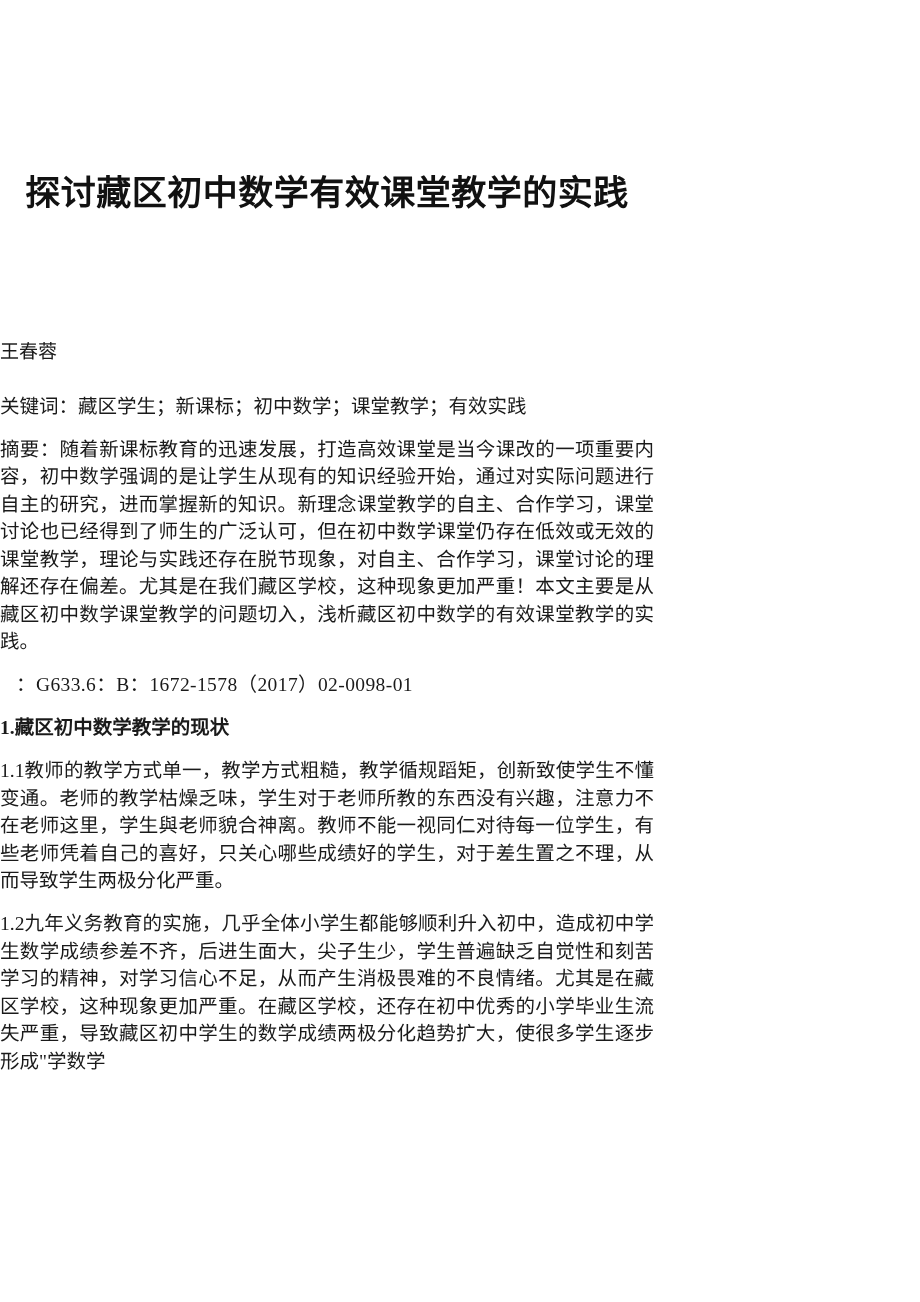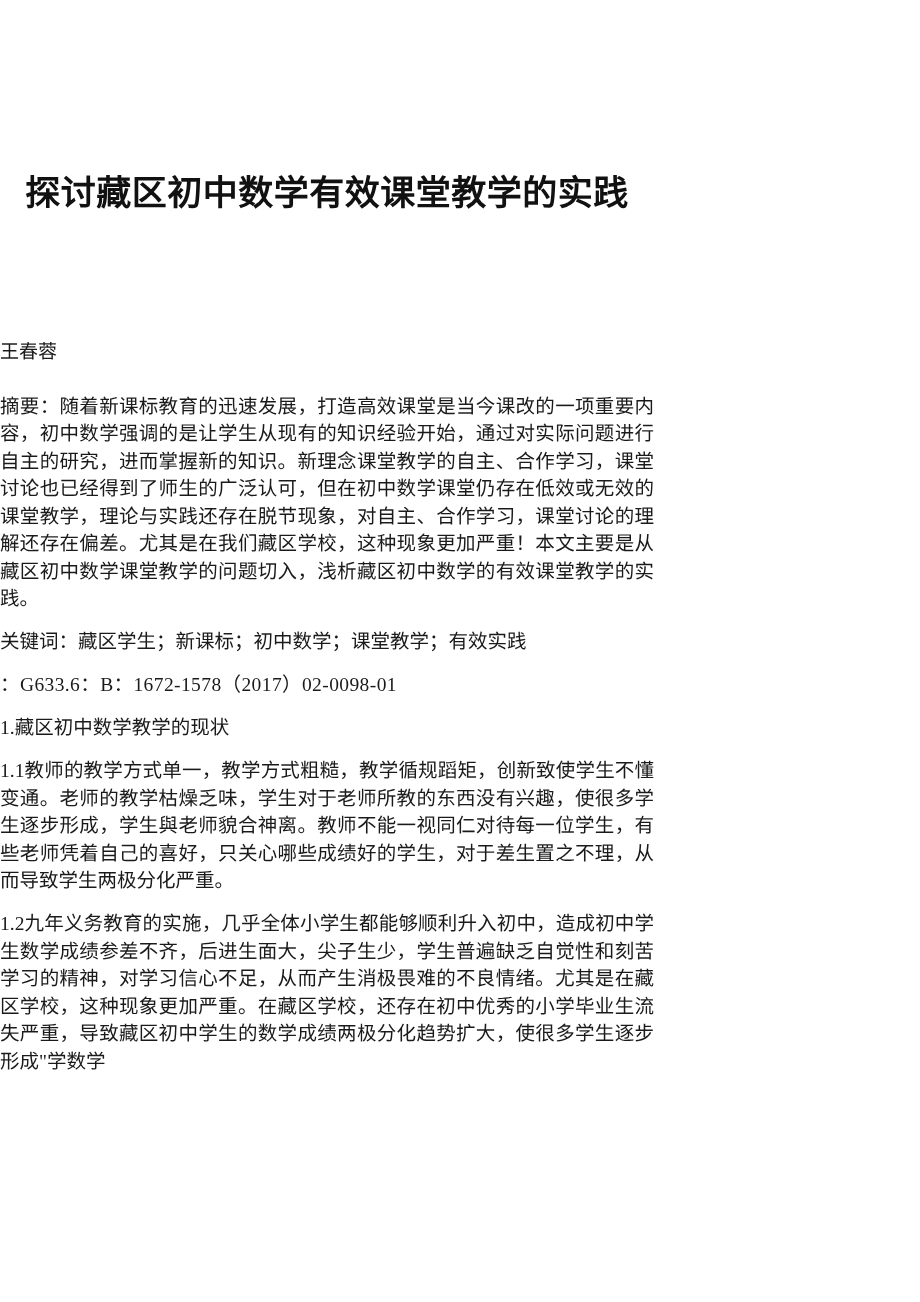--- a/index.html
+++ b/index.html
@@ -58,47 +58,49 @@
     margin: 0 0 15.5px 0;
     text-align: justify;
     text-justify: inter-ideograph;
     word-break: break-all;
     color: #1a1a1a;
     letter-spacing: 0px;
   }
   p.para.latin {
     font-family: "Liberation Serif", "DejaVu Serif", serif;
     letter-spacing: 0.4px;
+    padding-left: 16px;
   }
   p.para.heading {
     margin-bottom: 15.5px;
+    font-weight: bold;
   }
   p.para:last-child {
     margin-bottom: 15px;
   }
 </style>
 </head>
 <body>
 
 <div class="page">
 
   <h1 class="doc-title">探讨藏区初中数学有效课堂教学的实践</h1>
 
   <div class="body-block">
 
     <div class="author">王春蓉</div>
 
+    <p class="para">关键词：藏区学生；新课标；初中数学；课堂教学；有效实践</p>
+
     <p class="para">摘要：随着新课标教育的迅速发展，打造高效课堂是当今课改的一项重要内容，初中数学强调的是让学生从现有的知识经验开始，通过对实际问题进行自主的研究，进而掌握新的知识。新理念课堂教学的自主、合作学习，课堂讨论也已经得到了师生的广泛认可，但在初中数学课堂仍存在低效或无效的课堂教学，理论与实践还存在脱节现象，对自主、合作学习，课堂讨论的理解还存在偏差。尤其是在我们藏区学校，这种现象更加严重！本文主要是从藏区初中数学课堂教学的问题切入，浅析藏区初中数学的有效课堂教学的实践。</p>
-
-    <p class="para">关键词：藏区学生；新课标；初中数学；课堂教学；有效实践</p>
 
     <p class="para latin">：G633.6：B：1672-1578（2017）02-0098-01</p>
 
 
     <p class="para heading">1.藏区初中数学教学的现状</p>
 
-    <p class="para">1.1教师的教学方式单一，教学方式粗糙，教学循规蹈矩，创新致使学生不懂变通。老师的教学枯燥乏味，学生对于老师所教的东西没有兴趣，使很多学生逐步形成，学生與老师貌合神离。教师不能一视同仁对待每一位学生，有些老师凭着自己的喜好，只关心哪些成绩好的学生，对于差生置之不理，从而导致学生两极分化严重。</p>
+    <p class="para">1.1教师的教学方式单一，教学方式粗糙，教学循规蹈矩，创新致使学生不懂变通。老师的教学枯燥乏味，学生对于老师所教的东西没有兴趣，注意力不在老师这里，学生與老师貌合神离。教师不能一视同仁对待每一位学生，有些老师凭着自己的喜好，只关心哪些成绩好的学生，对于差生置之不理，从而导致学生两极分化严重。</p>
 
     <p class="para">1.2九年义务教育的实施，几乎全体小学生都能够顺利升入初中，造成初中学生数学成绩参差不齐，后进生面大，尖子生少，学生普遍缺乏自觉性和刻苦学习的精神，对学习信心不足，从而产生消极畏难的不良情绪。尤其是在藏区学校，这种现象更加严重。在藏区学校，还存在初中优秀的小学毕业生流失严重，导致藏区初中学生的数学成绩两极分化趋势扩大，使很多学生逐步形成"学数学</p>
 
   </div>
 
 </div>
 
 </body></html>

